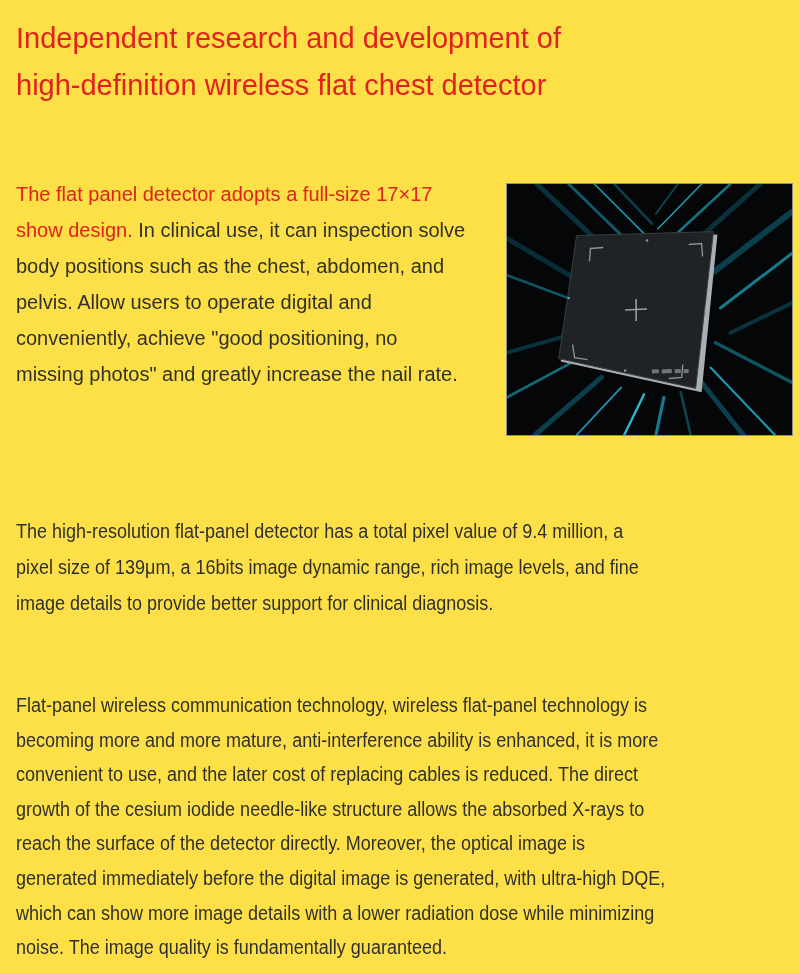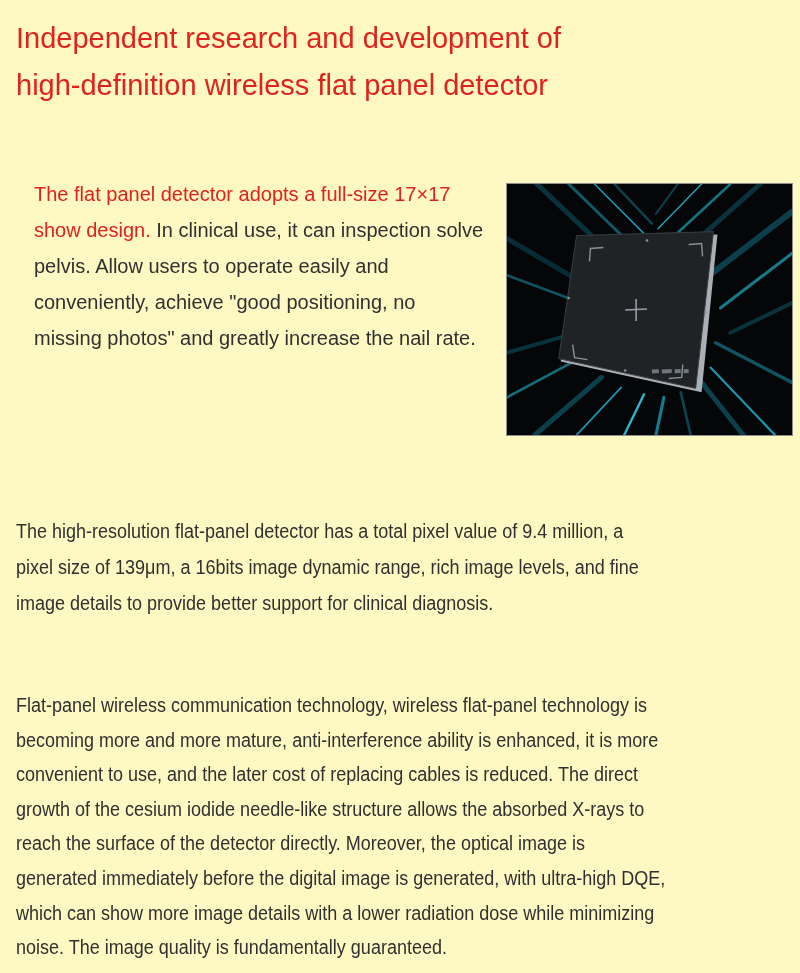--- a/index.html
+++ b/index.html
@@ -1,34 +1,34 @@
 <!DOCTYPE html>
 <html><head>
 <meta charset="utf-8">
 <style>
   html,body{margin:0;padding:0;background:#ffffff;}
   .page{
     position:relative;
     width:800px;height:973px;
-    background:#fef9c3;
+    background:#fde047;
     font-family:"Liberation Sans", sans-serif;
     overflow:hidden;
   }
   .headline{
     position:absolute;left:16px;top:15px;width:740px;
     font-size:29px;line-height:47px;font-weight:400;
     color:#e0211d;
   }
   .headline .hl-line{white-space:nowrap;}
   .intro{
     position:absolute;left:16px;top:176px;width:486px;
     font-size:20px;line-height:36px;color:#303030;
   }
   .intro .line{white-space:nowrap;}
-  .red{color:#e0211d;margin-left:18px;}
+  .red{color:#e0211d;}
   .photo{
     position:absolute;left:506px;top:183px;width:287px;height:253px;
     border:1px solid #8f8f8f;box-sizing:border-box;background:#040608;
   }
   .photo svg{display:block;width:100%;height:100%;}
   .para{
     position:absolute;left:16px;width:860px;
     font-size:20px;line-height:36px;color:#303030;
     transform:scaleX(0.9);transform-origin:left top;
   }
@@ -36,27 +36,28 @@
   .para2{top:513px;}
   .para3{top:688px;line-height:34.6px;}
 </style>
 </head>
 <body>
 
 <div class="page">
 
   <h1 class="headline" style="margin:0;">
     <div class="hl-line">Independent research and development of</div>
-    <div class="hl-line">high-definition wireless flat panel detector</div>
+    <div class="hl-line">high-definition wireless flat chest detector</div>
   </h1>
 
   <div class="intro">
     <div class="line"><span class="red">The flat panel detector adopts a full-size 17×17</span><span></span></div>
     <div class="line"><span class="red">show design.</span><span> In clinical use, it can inspection solve</span></div>
-    <div class="line"><span class="red"></span><span>pelvis. Allow users to operate easily and</span></div>
+    <div class="line"><span class="red"></span><span>body positions such as the chest, abdomen, and</span></div>
+    <div class="line"><span class="red"></span><span>pelvis. Allow users to operate digital and</span></div>
     <div class="line"><span class="red"></span><span>conveniently, achieve "good positioning, no</span></div>
     <div class="line"><span class="red"></span><span>missing photos" and greatly increase the nail rate.</span></div>
   </div>
 
   <div class="photo">
     <svg viewBox="0 0 287 253" xmlns="http://www.w3.org/2000/svg">
       <rect x="0" y="0" width="287" height="253" fill="#040608"></rect>
 
       <g stroke-linecap="round">
         <line x1="30" y1="0" x2="120" y2="85" stroke="#0b3d49" stroke-width="5" opacity="0.8"></line>

